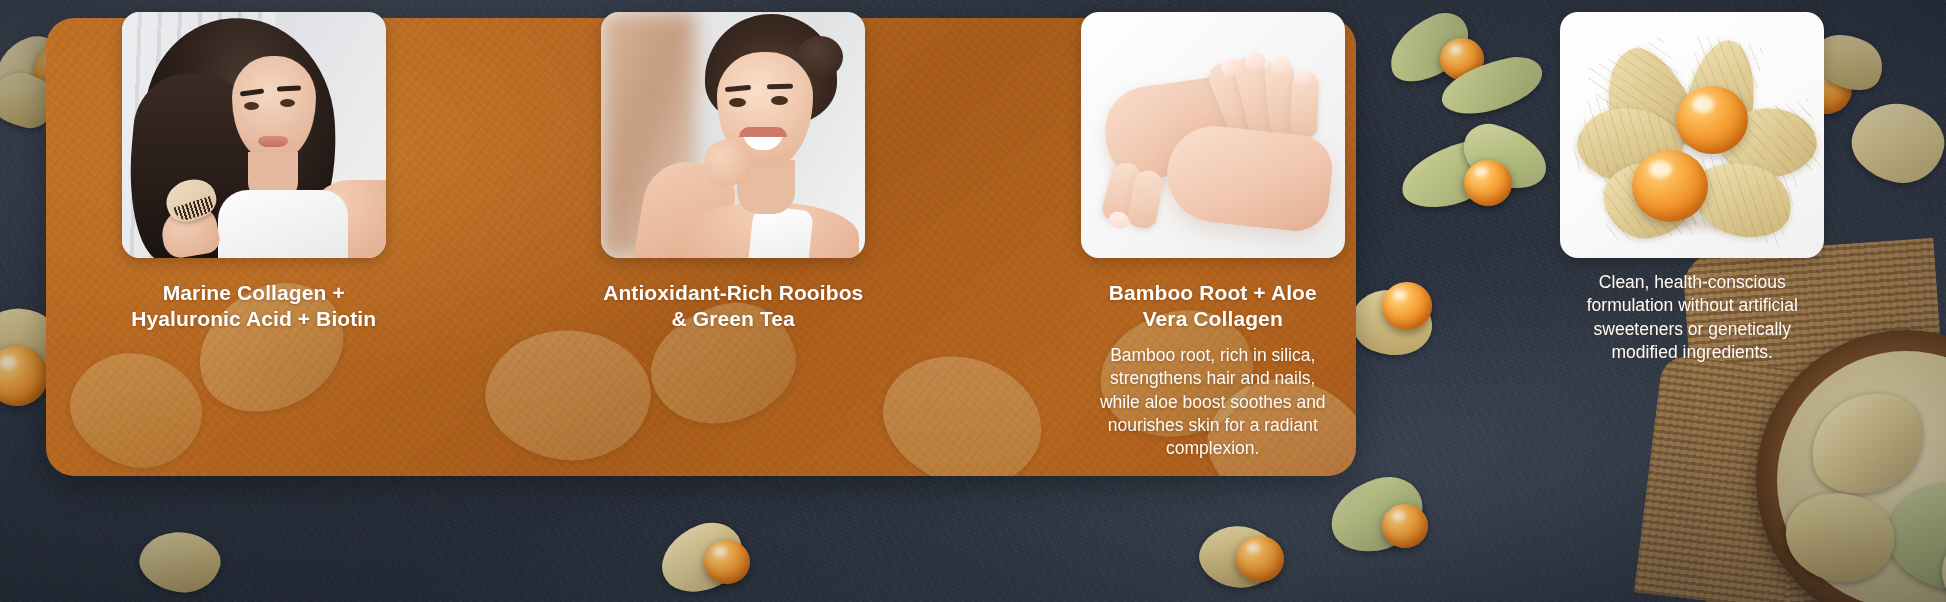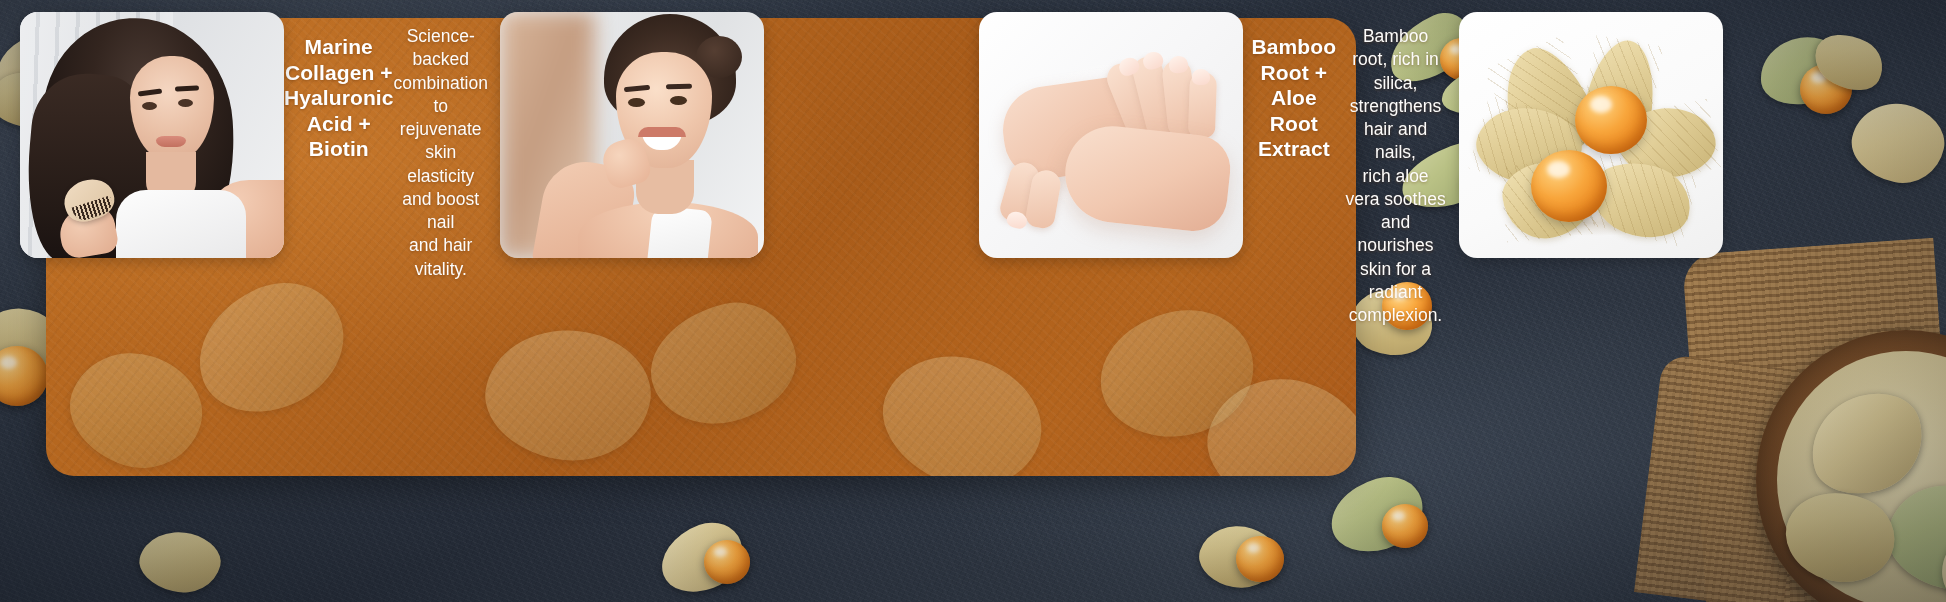--- a/index.html
+++ b/index.html
@@ -92,21 +92,21 @@
   }
   
   .pw { position:absolute; opacity:.30; pointer-events:none; }
   .pw .berry { box-shadow:none; }
 
   
   #cards {
     position:absolute; inset:0; display:flex; z-index:5;
     padding:12px 14px 14px 14px;
   }
-  .card { flex:1 1 0; display:flex; flex-direction:row; 
+  .card { flex:1 1 0; display:flex; flex-direction:column; align-items:center;
           padding:0 6px; position:relative; }
 
   .photo {
     width:264px; height:246px; border-radius:18px; background:#fff;
     overflow:hidden; position:relative; box-shadow:0 4px 14px rgba(0,0,0,.22);
     flex:0 0 auto;
   }
 
   
   .p1 { background:linear-gradient(120deg,#e9eaec 0%,#dfe1e4 40%,#f1f2f3 100%); }
@@ -366,78 +366,80 @@
         <div class="eye r"></div>
       <div class="lips"></div>
       <div class="neck"></div>
       <div class="shoulder"></div>
       <div class="top"></div>
       <div class="hand"></div>
       <div class="brush"></div>
     </div>
     <div class="title">Marine Collagen +
 Hyaluronic Acid + Biotin</div>
-    <div class="body">Science-backed
-combination to rejuvenate
-skin elasticity and boost nail
-and hair vitality.</div>
   </div>
 
   <div class="card">
     <div class="photo p2">
       <div class="blurL"></div>
       <div class="arm"></div>
       <div class="shoulder"></div>
       <div class="strap"></div>
       <div class="neck"></div>
       <div class="hair"></div>
       <div class="bun"></div>
       <div class="face"></div>
       <div class="brow l"></div>
         <div class="brow r"></div>
       <div class="eye l"></div>
         <div class="eye r"></div>
       <div class="smile"></div>
       <div class="fingers"></div>
     </div>
+    <div class="title">Antioxidant-Rich Rooibos
+&amp; Green Tea</div>
   </div>
 
   <div class="card">
     <div class="photo p3">
       <div class="glow"></div>
       <div class="handA"></div>
       <div class="fing" style="left:136px;top:50px;width:30px;height:72px;transform:rotate(-22deg);"></div>
       <div class="fing" style="left:160px;top:44px;width:30px;height:80px;transform:rotate(-14deg);"></div>
       <div class="fing" style="left:186px;top:48px;width:29px;height:76px;transform:rotate(-6deg);"></div>
       <div class="fing" style="left:210px;top:60px;width:27px;height:66px;transform:rotate(2deg);"></div>
       <div class="nail" style="left:140px;top:46px;width:20px;height:17px;transform:rotate(-22deg);"></div>
       <div class="nail" style="left:164px;top:40px;width:20px;height:17px;transform:rotate(-14deg);"></div>
       <div class="nail" style="left:190px;top:44px;width:19px;height:17px;transform:rotate(-6deg);"></div>
       <div class="nail" style="left:213px;top:57px;width:18px;height:16px;transform:rotate(2deg);"></div>
       <div class="handB"></div>
       <div class="fing" style="left:26px;top:150px;width:30px;height:60px;transform:rotate(16deg);"></div>
       <div class="fing" style="left:50px;top:158px;width:29px;height:58px;transform:rotate(10deg);"></div>
       <div class="nail" style="left:28px;top:200px;width:20px;height:16px;transform:rotate(16deg);"></div>
     </div>
     <div class="title">Bamboo Root + Aloe
-Root Extract</div>
+Vera Collagen</div>
     <div class="body">Bamboo root, rich in silica,
 strengthens hair and nails,
-rich aloe vera soothes and
+while aloe boost soothes and
 nourishes skin for a radiant
 complexion.</div>
   </div>
 
   <div class="card">
     <div class="photo p4">
       <div class="shadow"></div>
       <div class="leaf" style="left:44px;top:36px;width:84px;height:112px;border-radius:60% 40% 50% 50%/80% 70% 30% 20%;transform:rotate(-24deg);"></div>
       <div class="leaf" style="left:128px;top:28px;width:68px;height:104px;border-radius:50% 50% 45% 55%/75% 75% 25% 25%;transform:rotate(10deg);"></div>
       <div class="leaf" style="left:18px;top:96px;width:104px;height:76px;border-radius:55% 45% 55% 45%/60% 40% 60% 40%;transform:rotate(16deg);"></div>
       <div class="leaf" style="left:160px;top:96px;width:96px;height:70px;border-radius:45% 55% 45% 55%/40% 60% 40% 60%;transform:rotate(-12deg);"></div>
       <div class="leaf" style="left:44px;top:150px;width:92px;height:76px;border-radius:50% 50% 55% 45%/40% 40% 60% 60%;transform:rotate(-6deg);"></div>
       <div class="leaf" style="left:132px;top:152px;width:100px;height:72px;border-radius:55% 45% 50% 50%/45% 55% 45% 55%;transform:rotate(14deg);"></div>
       <div class="b" style="left:116px;top:74px;width:72px;height:68px;"></div>
       <div class="b" style="left:72px;top:138px;width:76px;height:72px;"></div>
     </div>
+    <div class="body">Clean, health-conscious
+formulation without artificial
+sweeteners or genetically
+modified ingredients.</div>
   </div>
 
 </div>
 
 </body></html>

